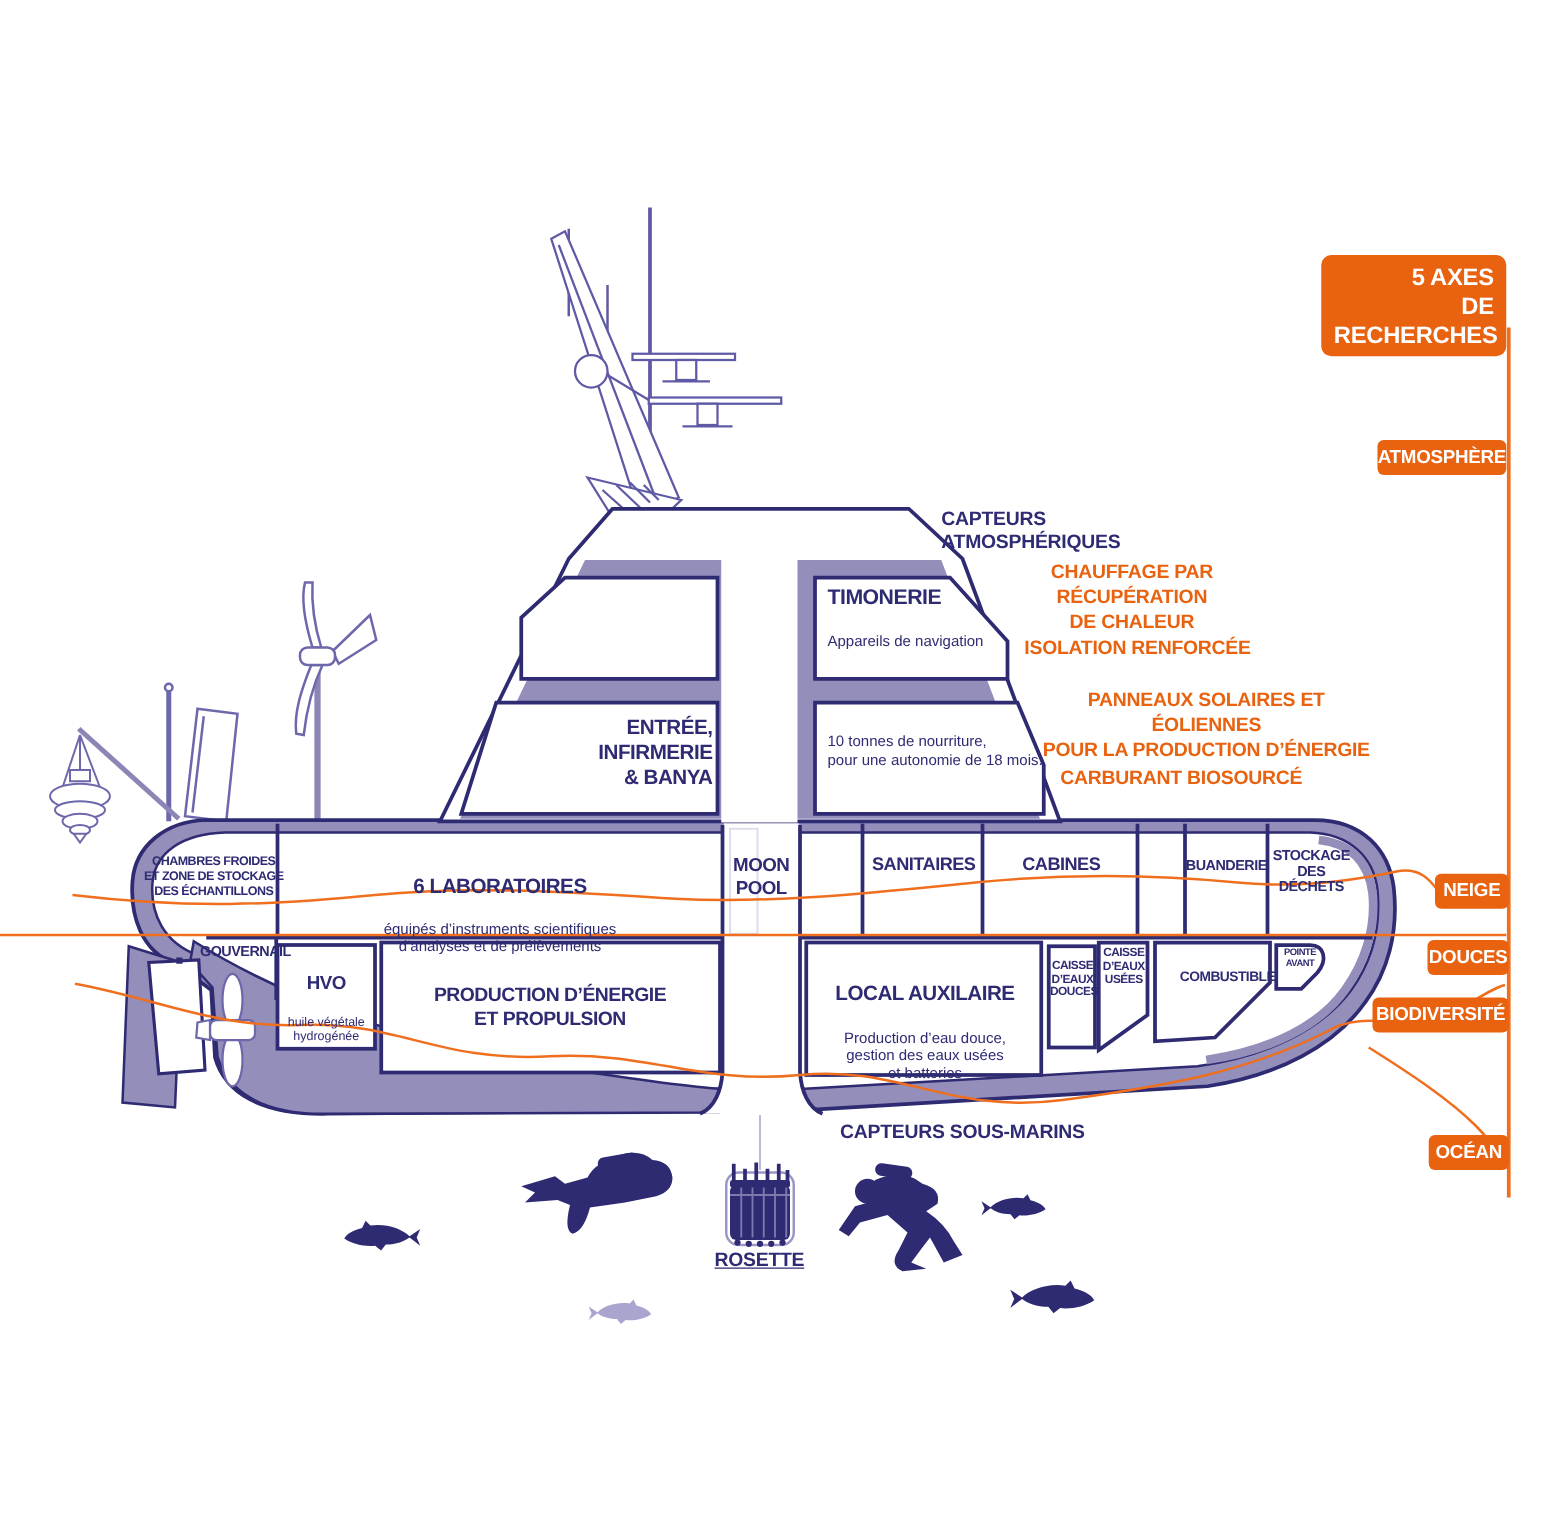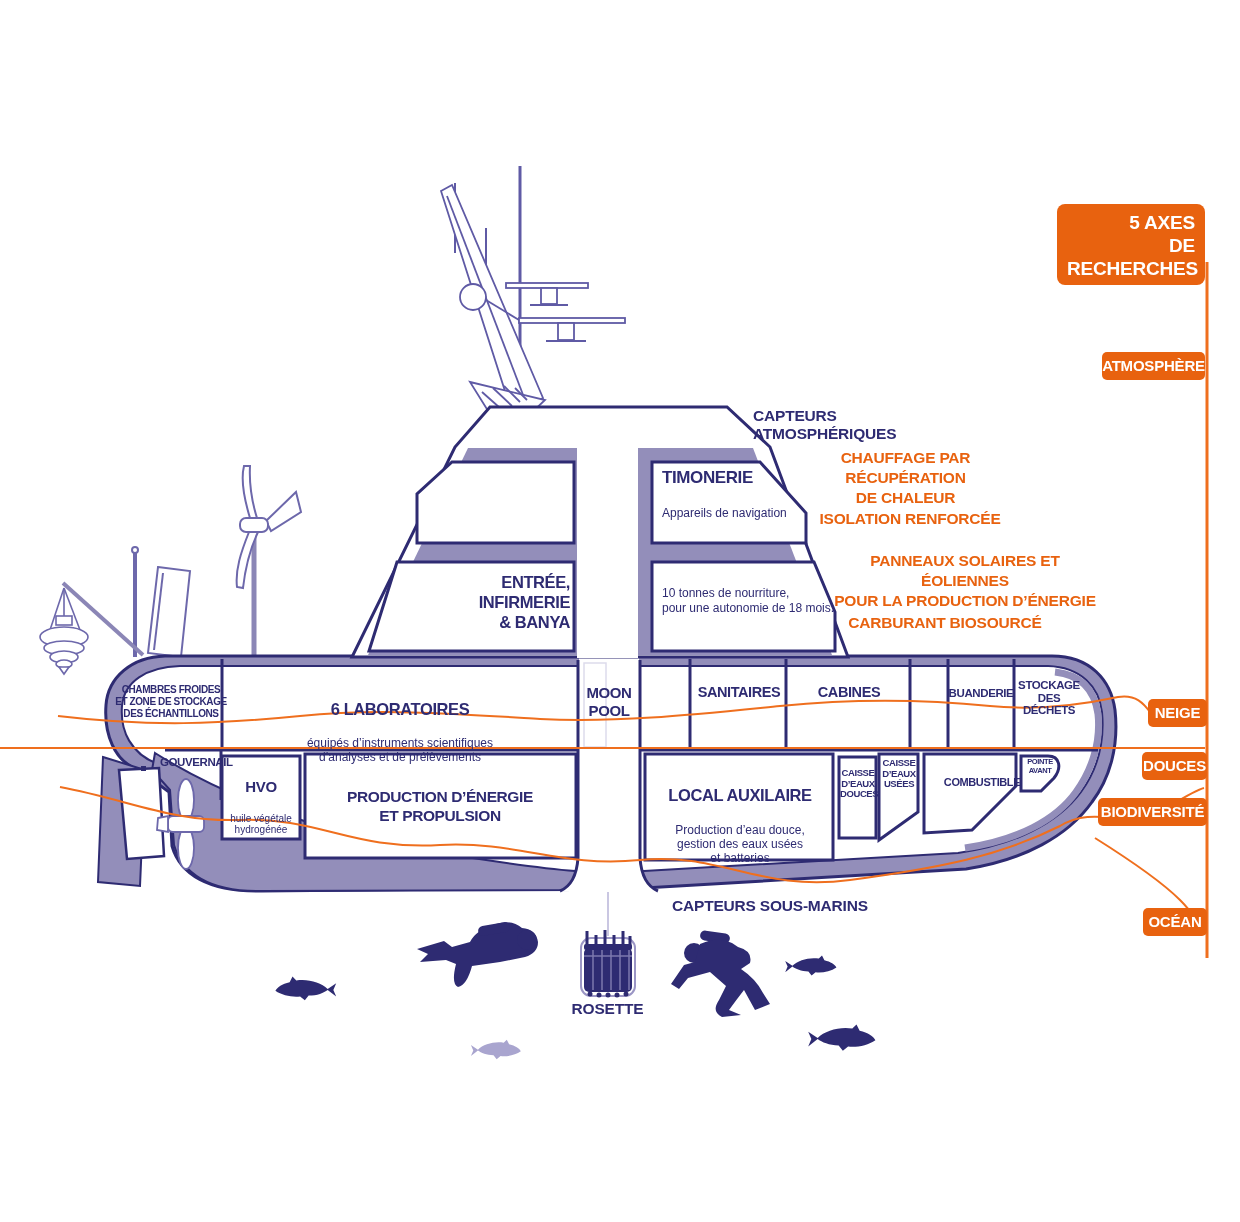--- a/index.html
+++ b/index.html
@@ -232,21 +232,21 @@
   <div class="axis-box" style="left:1143px;top:908px;width:64px;">OCÉAN</div>
 
   <div class="navy-call" style="left:753px;top:407px;width:230px;">CAPTEURS ATMOSPHÉRIQUES</div>
   <div class="orange-call" style="left:788px;top:448px;width:235px;">CHAUFFAGE PAR RÉCUPÉRATION
 DE CHALEUR</div>
   <div class="orange-call" style="left:800px;top:509px;width:220px;">ISOLATION RENFORCÉE</div>
   <div class="orange-call" style="left:830px;top:551px;width:270px;">PANNEAUX SOLAIRES ET ÉOLIENNES
 POUR LA PRODUCTION D’ÉNERGIE</div>
   <div class="orange-call" style="left:840px;top:613px;width:210px;">CARBURANT BIOSOURCÉ</div>
   <div class="navy-call" style="left:672px;top:897px;width:210px;">CAPTEURS SOUS-MARINS</div>
-  <div class="navy-call center" style="left:565px;top:1000px;width:85px;">ROSETTE</div>
+  <div class="navy-call center" style="left:565px;top:1000px;width:85px;text-decoration:underline;">ROSETTE</div>
 
   <div class="lbl" style="left:662px;top:450px;width:160px;">
     <div class="rt" style="font-size:17px;">TIMONERIE</div>
     <div class="room-desc" style="font-size:12px;line-height:15px;">Appareils de navigation</div>
   </div>
   <div class="lbl right rt" style="left:430px;top:572px;width:140px;font-size:16.5px;line-height:20px;">ENTRÉE, INFIRMERIE
 &amp; BANYA</div>
   <div class="lbl" style="left:662px;top:568px;width:180px;">
     <div class="room-desc" style="font-size:12px;line-height:14.5px;">10 tonnes de nourriture,
 pour une autonomie de 18 mois.</div>

